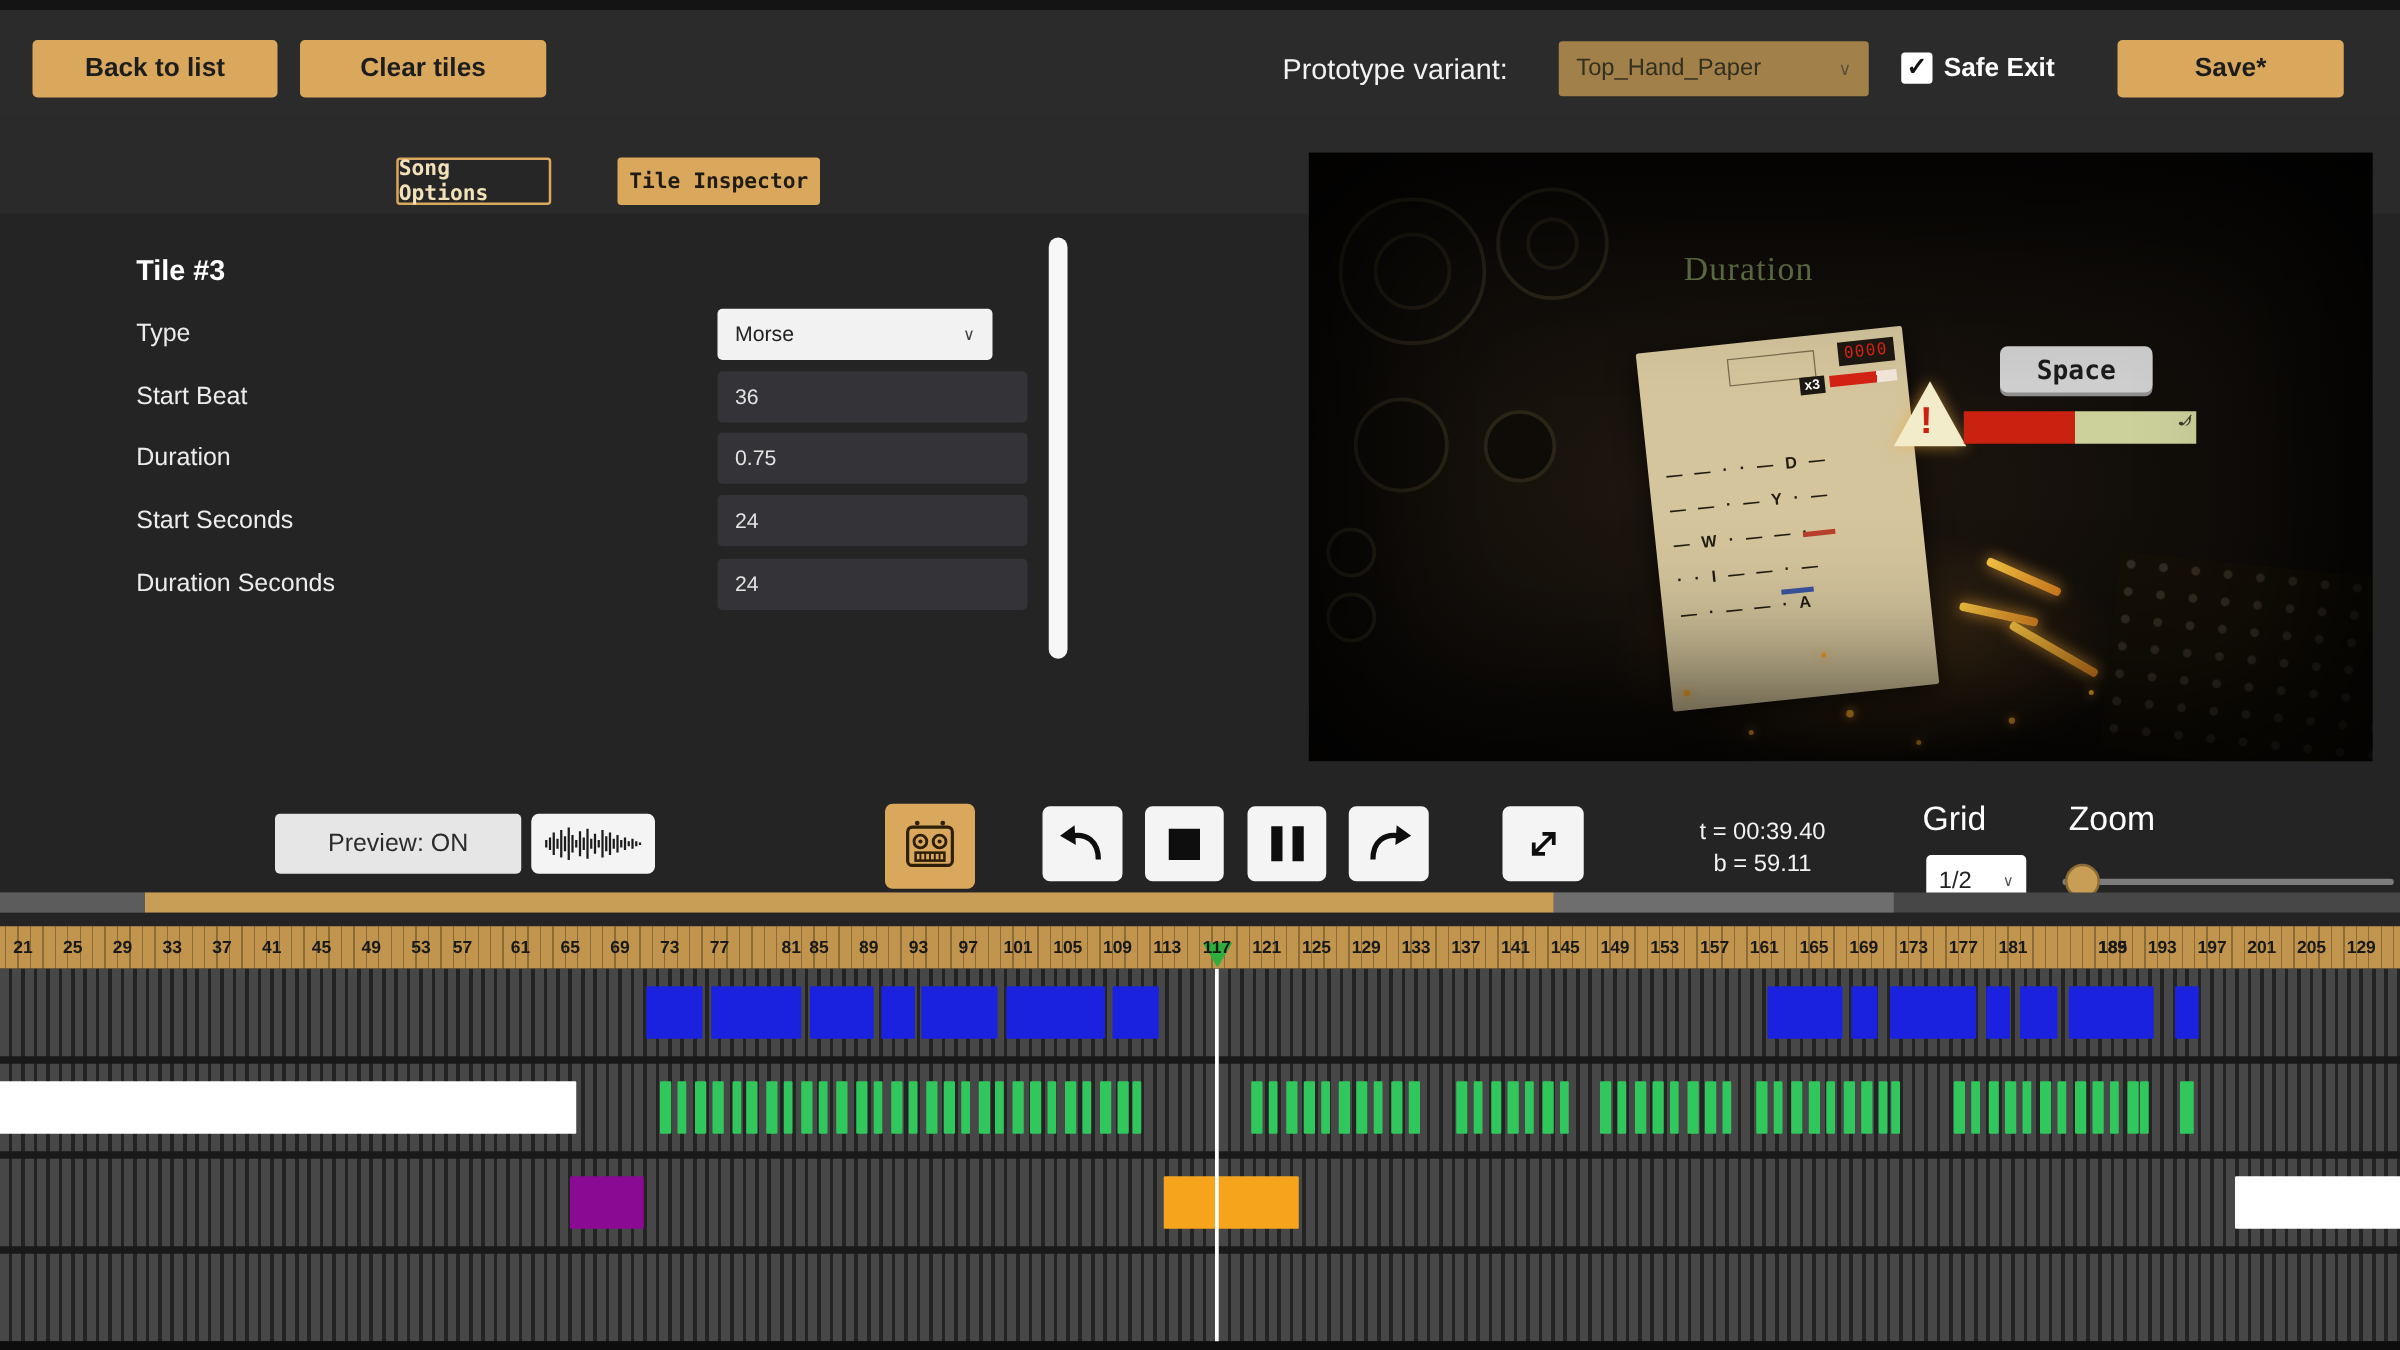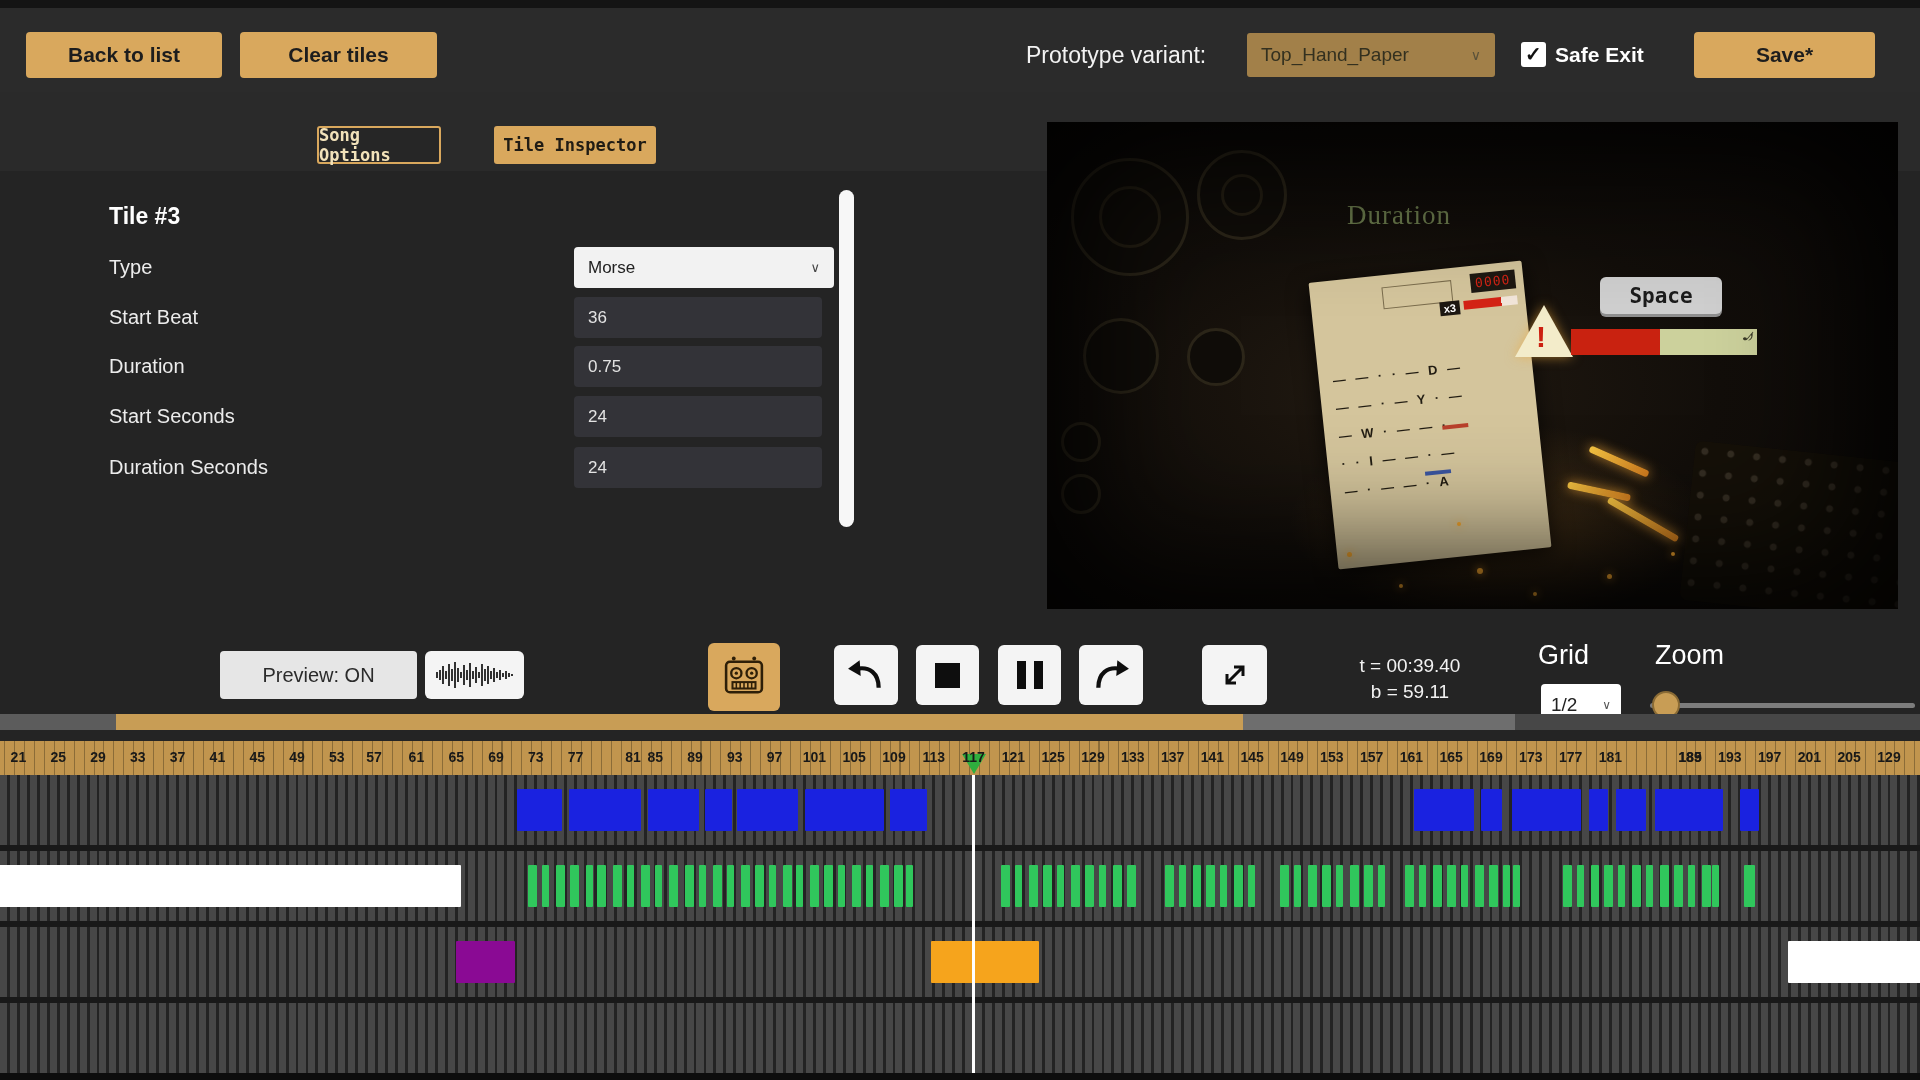--- a/index.html
+++ b/index.html
@@ -27,21 +27,21 @@
          font-weight:bold; font-size:17px; display:flex; align-items:center; justify-content:center;
          border-radius:3px; cursor:pointer; }
   .tab-outline { left:317px; width:124px; background:#262626; border:2px solid #d9a85d; color:#f2e2ba; }
   .tab-filled  { left:494px; width:162px; background:#d9a85d; color:#201c14; }
 
   
   .inspector-title { position:absolute; left:109px; top:203px; color:#ffffff; font-weight:bold; font-size:23px; }
   .field-label { position:absolute; left:109px; color:#ececec; font-size:20px; }
   .field-input { position:absolute; left:574px; width:248px; height:41px; background:#333338; border:none;
          border-radius:4px; color:#e3e3e3; font-size:17px; padding:0 14px; font-family:"Liberation Sans",sans-serif; }
-  .field-select { position:absolute; left:574px; width:260px; height:41px; background:#f2f2f2; border-radius:4px;
+  .field-select { position:absolute; left:574px; width:220px; height:41px; background:#f2f2f2; border-radius:4px;
          color:#222; font-size:17px; display:flex; align-items:center; padding:12px 14px; cursor:pointer; }
   .field-select .chev { margin-left:auto; color:#444; font-size:13px; }
   .v-scrollbar { position:absolute; left:839px; top:190px; width:15px; height:337px; background:#f7f7f7; border-radius:8px; }
 
   
   .preview { position:absolute; left:1047px; top:122px; width:851px; height:487px; overflow:hidden;
              background:radial-gradient(ellipse at 42% 55%, #221a11 0%, #120e0a 45%, #090706 100%); }
   .pv-circle { position:absolute; border:3px solid #2c2619; border-radius:50%; background:#100d09; }
   .pv-glow { position:absolute; left:240px; top:300px; width:420px; height:200px; border-radius:50%;
              background:radial-gradient(ellipse, rgba(244,166,62,0.20), transparent 70%); }
@@ -308,21 +308,21 @@
     <div class="playhead-marker" style="left: 961.607px;"></div>
   <span class="ruler-num" style="left: 18.4075px;">21</span>
       <span class="ruler-num" style="left: 58.2075px;">25</span>
       <span class="ruler-num" style="left: 98.0075px;">29</span>
       <span class="ruler-num" style="left: 137.808px;">33</span>
       <span class="ruler-num" style="left: 177.607px;">37</span>
       <span class="ruler-num" style="left: 217.407px;">41</span>
       <span class="ruler-num" style="left: 257.207px;">45</span>
       <span class="ruler-num" style="left: 297.007px;">49</span>
       <span class="ruler-num" style="left: 336.808px;">53</span>
-      <span class="ruler-num" style="left: 356px; padding-left: 36px;">57</span>
+      <span class="ruler-num" style="left: 370px;">57</span>
       <span class="ruler-num" style="left: 416.407px;">61</span>
       <span class="ruler-num" style="left: 456.207px;">65</span>
       <span class="ruler-num" style="left: 496.007px;">69</span>
       <span class="ruler-num" style="left: 535.808px;">73</span>
       <span class="ruler-num" style="left: 575.607px;">77</span>
       <span class="ruler-num" style="left: 633px;">81</span>
       <span class="ruler-num" style="left: 655.207px;">85</span>
       <span class="ruler-num" style="left: 695.007px;">89</span>
       <span class="ruler-num" style="left: 734.807px;">93</span>
       <span class="ruler-num" style="left: 774.607px;">97</span>

